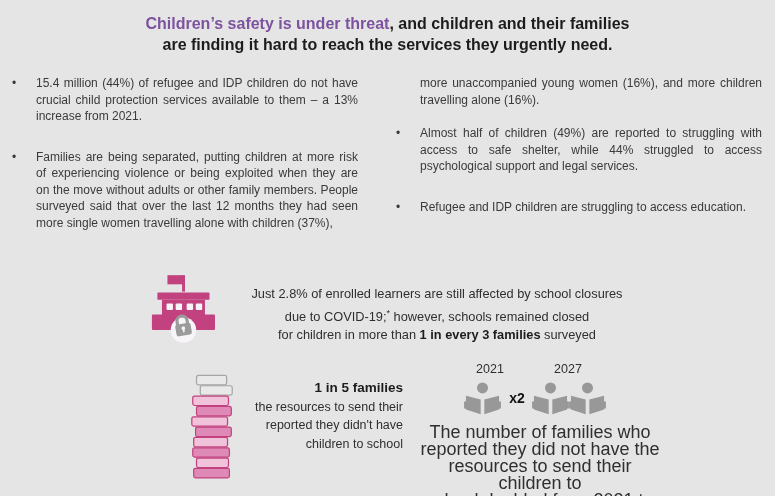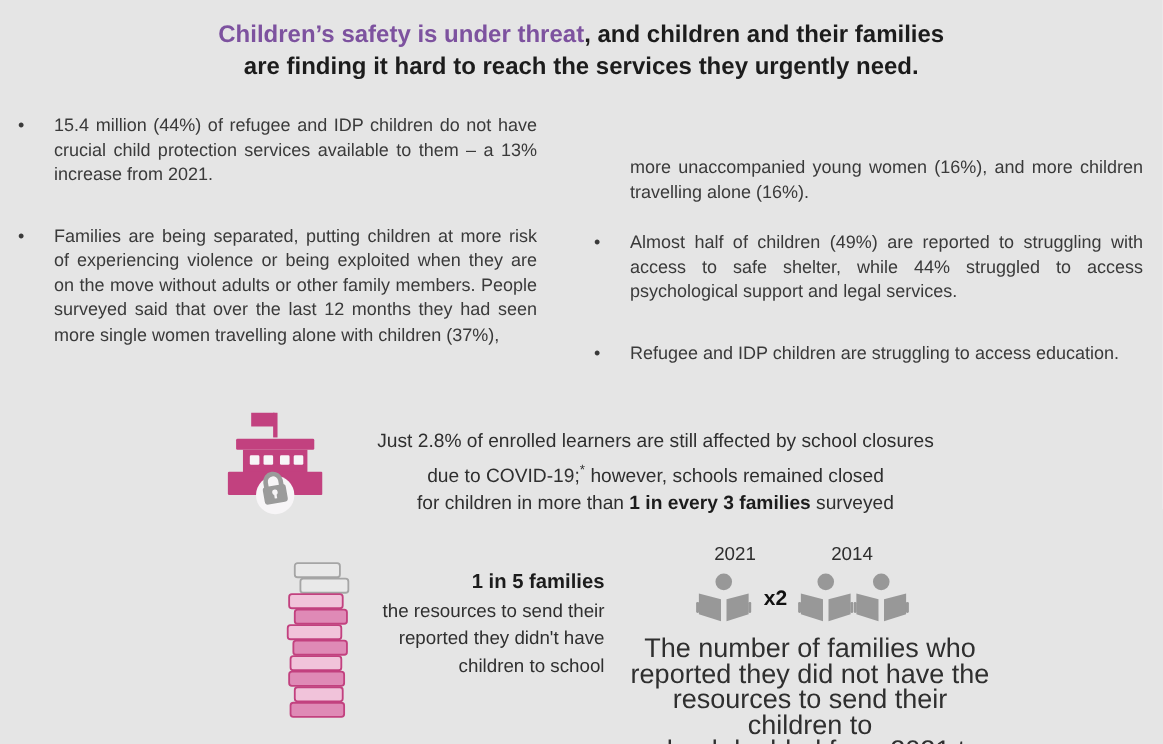--- a/index.html
+++ b/index.html
@@ -33,21 +33,21 @@
 
   
   .col {
     position: absolute;
     top: 75px;
     font-size: 12px;
     line-height: 16.5px;
     color: #3a3a3a;
   }
   .col-left  { left: 12px;  width: 346px; }
-  .col-right { left: 396px; width: 366px; margin-top: 28px; }
+  .col-right { left: 396px; width: 366px; }
   .bullet-item { display: flex; margin-bottom: 24px; }
   .bullet-item .marker { flex: 0 0 24px; width: 24px; }
   .bullet-item .btext { flex: 1; text-align: justify; }
   .continuation { padding-left: 24px; text-align: justify; margin-bottom: 17px; }
 
   
   .school-icon { position: absolute; left: 151px; top: 273px; }
   .school-text {
     position: absolute;
     left: 212px;
@@ -189,21 +189,21 @@
   </svg>
   <div class="resources-text">
     <div class="headline">1 in 5 families</div>
     <div>the resources to send their</div>
     <div>reported they didn't have</div>
     <div>children to school</div>
   </div>
 
   <div class="doubled">
     <div class="year year-left">2021</div>
-    <div class="year year-right">2014</div>
+    <div class="year year-right">2027</div>
 
     <svg class="fig fig-1" viewBox="0 0 40 38" width="37" height="35">
       <g fill="#989898">
         <circle cx="20" cy="7.5" r="6"></circle>
         <polygon points="2,16 18,20 18,36 2,31"></polygon>
         <polygon points="38,16 22,20 22,36 38,31"></polygon>
         <rect x="0" y="22" width="2.2" height="8" rx="1"></rect>
         <rect x="37.8" y="22" width="2.2" height="8" rx="1"></rect>
       </g>
     </svg>

